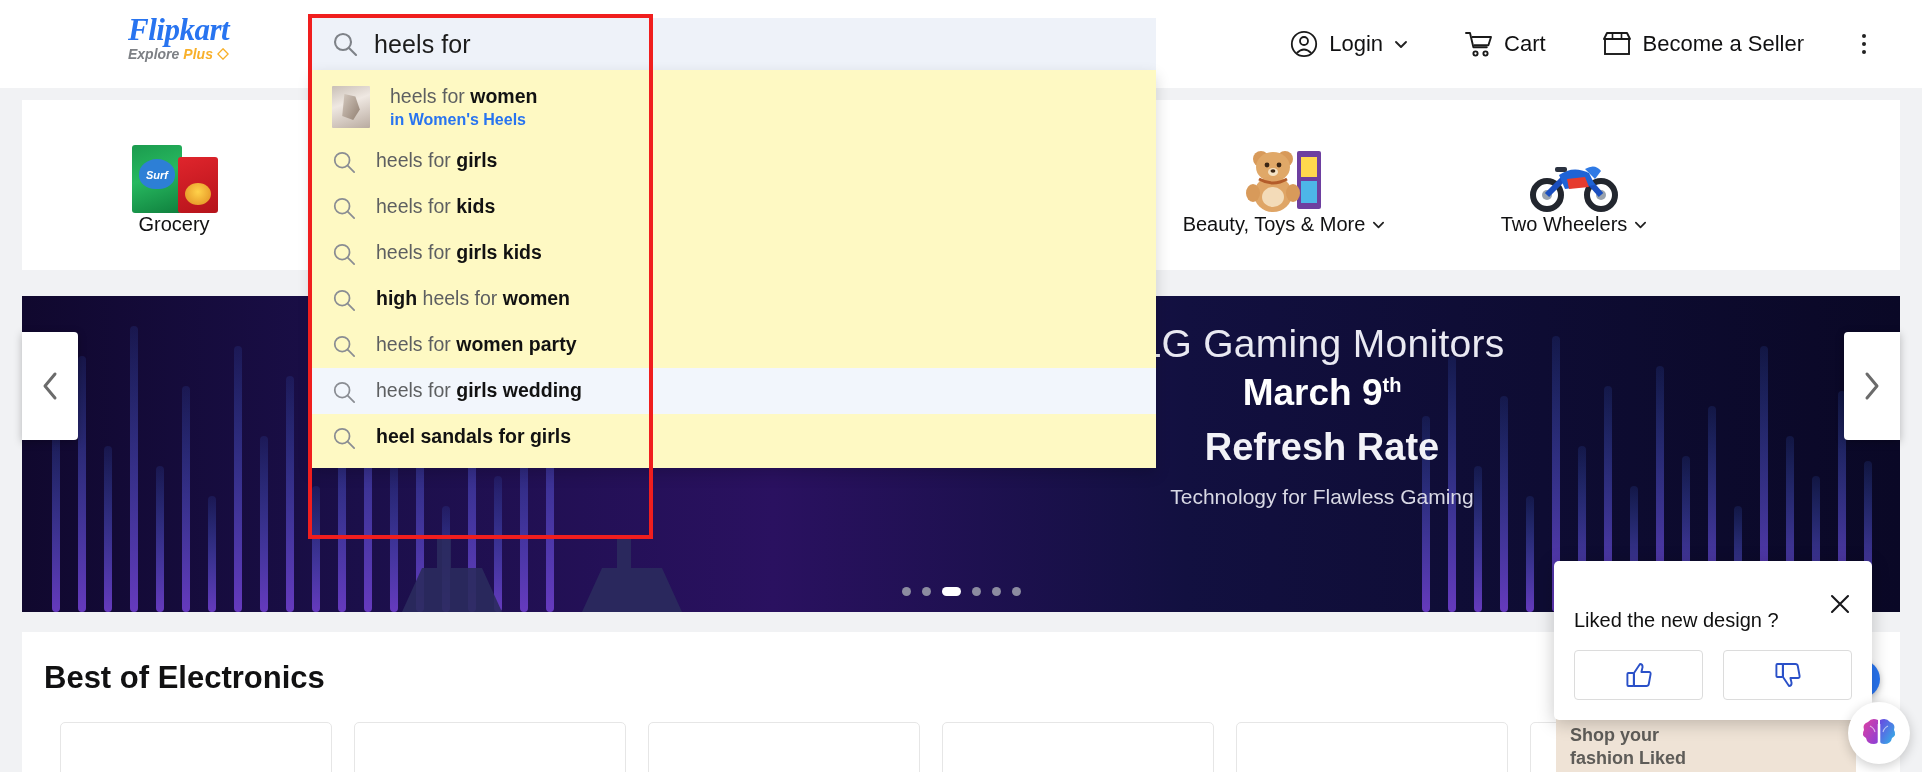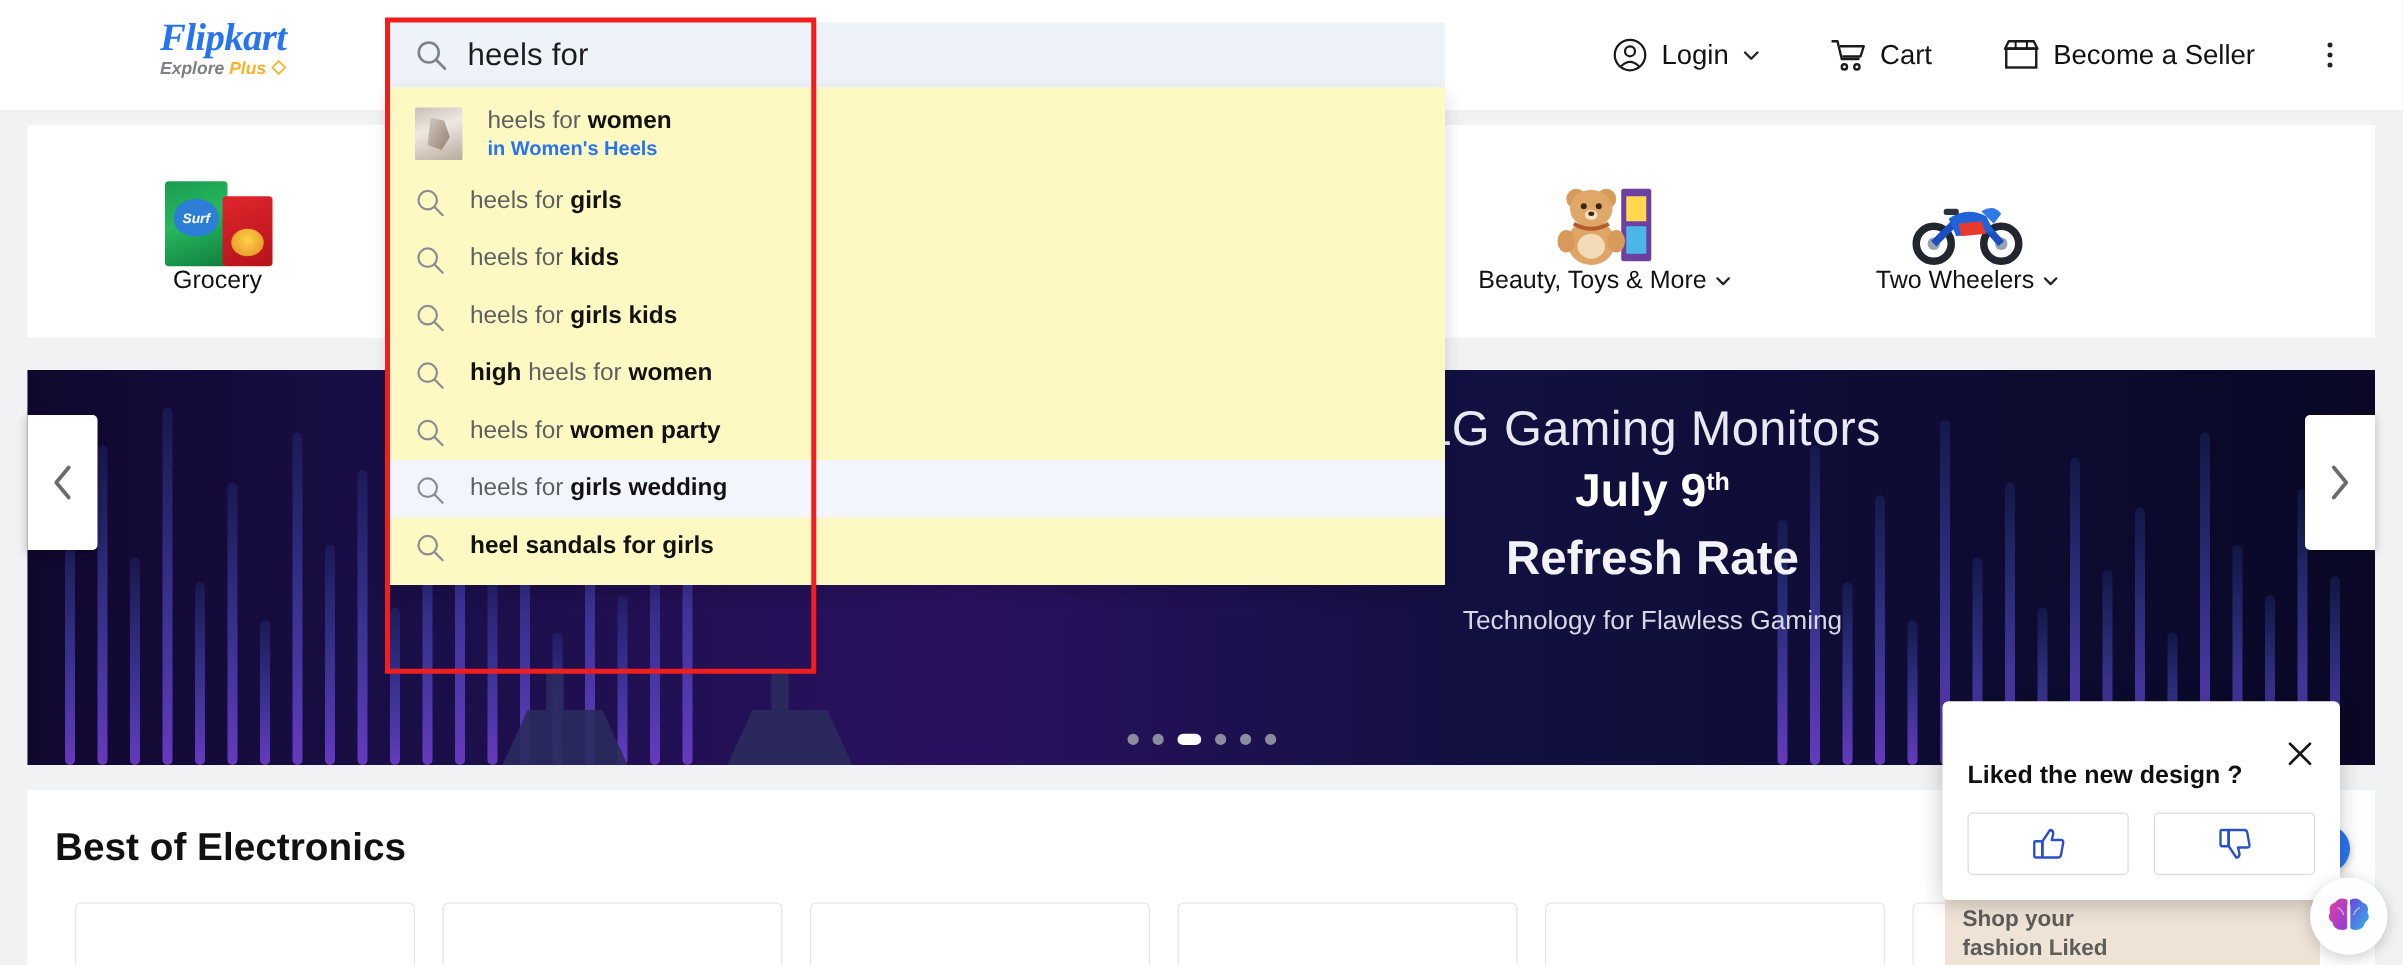--- a/index.html
+++ b/index.html
@@ -226,21 +226,21 @@
 
   
   .feedback {
     position: absolute; right: 50px; bottom: 52px;
     width: 318px; background: #ffffff;
     border-radius: 5px; padding: 18px 20px 20px 20px;
     box-shadow: 0 3px 18px rgba(0,0,0,0.22);
     z-index: 80;
   }
   .fb-top { display: flex; align-items: center; justify-content: space-between; }
-  .fb-title { font-size: 20px; color: #101010; font-weight: 700; margin-top: 30px; }
+  .fb-title { font-size: 20px; color: #101010; font-weight: 400; margin-top: 30px; }
   .fb-close { cursor: pointer; }
   .fb-btns { display: flex; gap: 20px; margin-top: 18px; }
   .fb-btn {
     flex: 1; height: 50px; border: 1px solid #dcdcdc;
     border-radius: 4px; display: flex; align-items: center;
     justify-content: center; cursor: pointer; background: #fff;
   }
   .fab {
     position: absolute; right: 12px; bottom: 8px;
     width: 62px; height: 62px; border-radius: 50%;
@@ -321,21 +321,21 @@
         <g fill="#2b2b5e" opacity="0.9">
           <path d="M380 316 l20 -44 h60 l20 44 z"></path>
           <path d="M560 316 l20 -44 h60 l20 44 z"></path>
           <rect x="415" y="240" width="14" height="36"></rect>
           <rect x="595" y="240" width="14" height="36"></rect>
         </g>
       </svg>
     </div>
     <div class="banner-copy">
       <div class="bc-1">LG Gaming Monitors</div>
-      <div class="bc-2"><span>July 9</span><sup>th</sup></div>
+      <div class="bc-2"><span>March 9</span><sup>th</sup></div>
       <div class="bc-3">Refresh Rate</div>
       <div class="bc-4">Technology for Flawless Gaming</div>
     </div>
     <div class="dots">
       <span class="dot"></span>
       <span class="dot"></span>
       <span class="dot on"></span>
       <span class="dot"></span>
       <span class="dot"></span>
       <span class="dot"></span>

